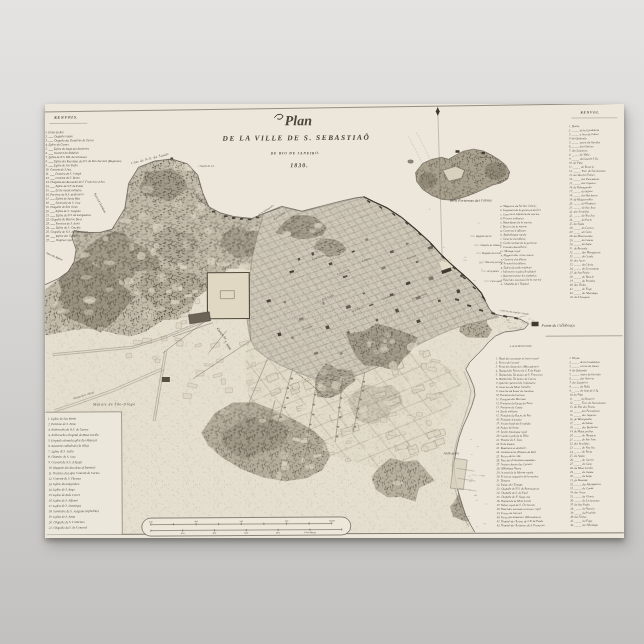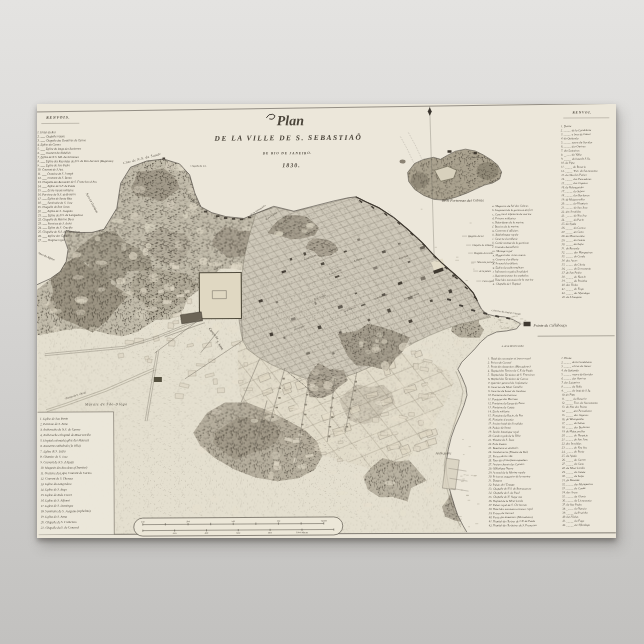--- a/index.html
+++ b/index.html
@@ -1,17 +1,17 @@
 <!DOCTYPE html>
 <html><head><meta charset="utf-8">
 <style>
 html,body{margin:0;padding:0;}
 body{width:644px;height:644px;overflow:hidden;
 background:linear-gradient(180deg,#e4e3e1 0%,#d9d8d6 38%,#cccbc9 72%,#c2c1bf 100%);}
-#poster{position:absolute;left:37px;top:104px;width:578.5px;height:433.5px;
+#poster{position:absolute;left:45px;top:104px;width:578.5px;height:433.5px;
 background:#ece7da;box-shadow:0 3px 5px rgba(75,72,68,.5),4px 8px 12px rgba(75,72,68,.28);}
 svg{display:block}
 text{font-family:"Liberation Serif",serif;font-style:italic;fill:#4a443a;}
 </style></head><body>
 
 <div id="poster">
 <svg width="578.5" height="433.5" viewBox="0 0 578.5 433.5">
 <defs>
 <pattern id="speck" width="23" height="17" patternUnits="userSpaceOnUse">
 

